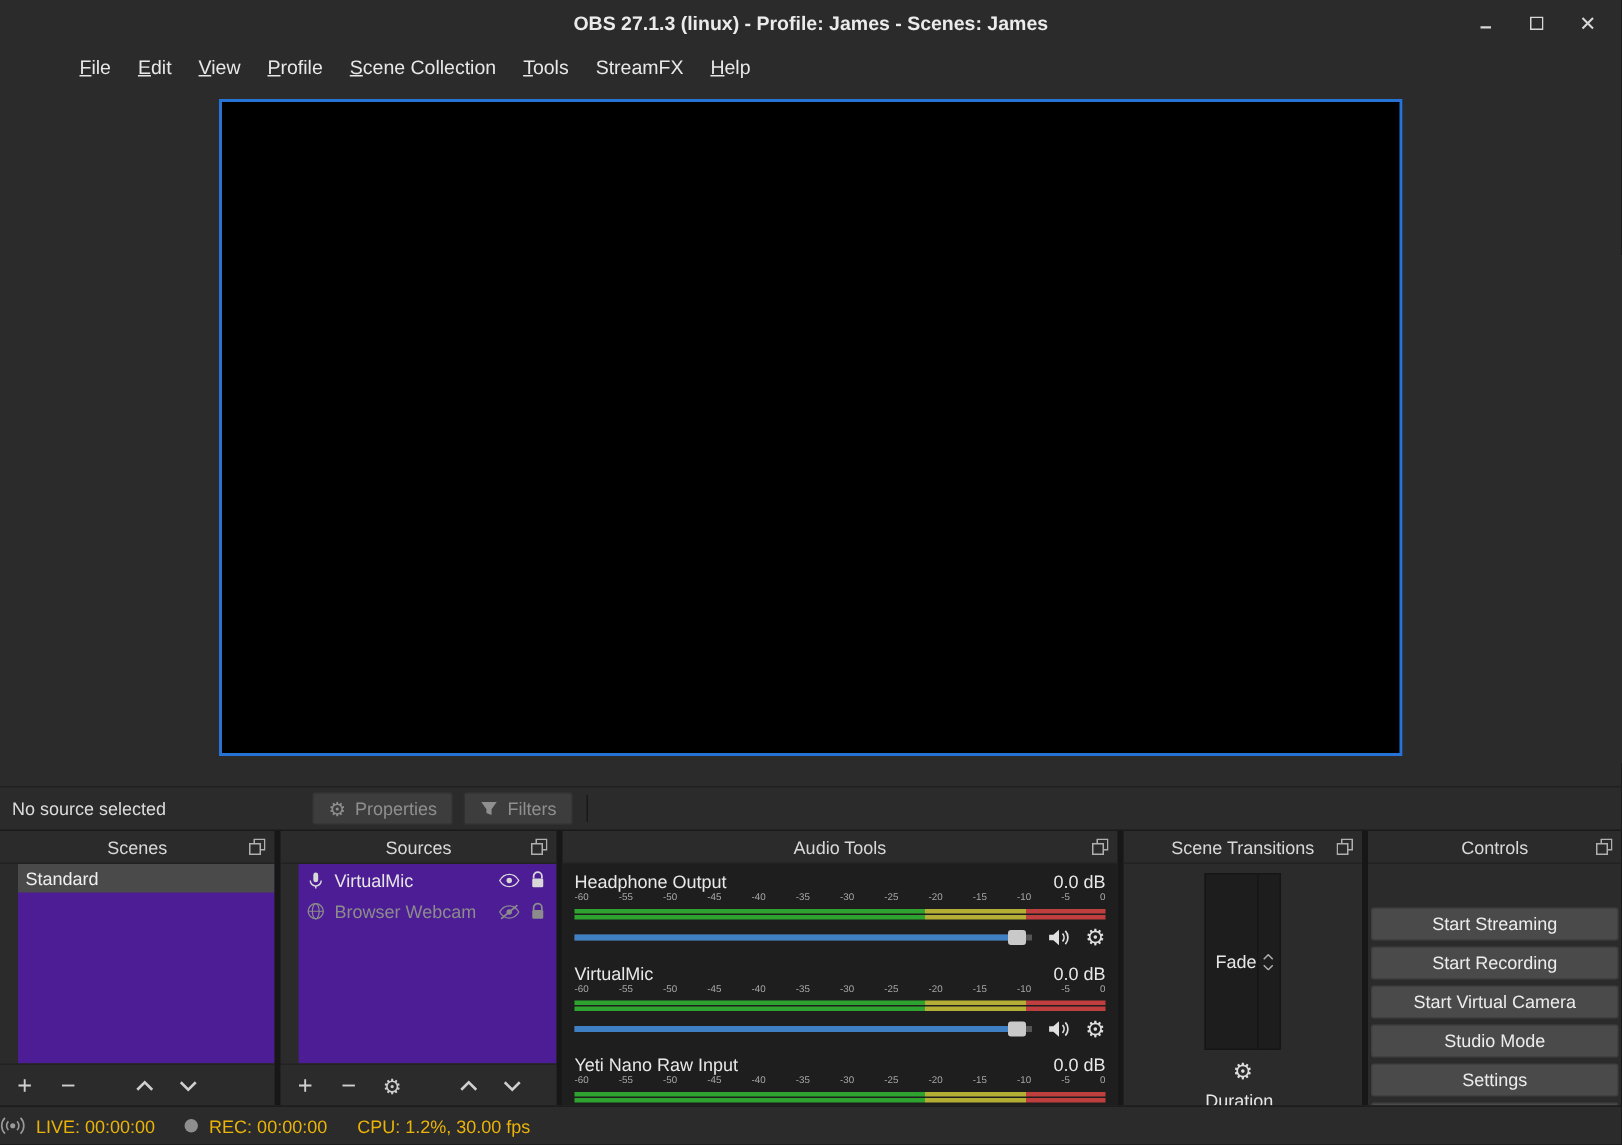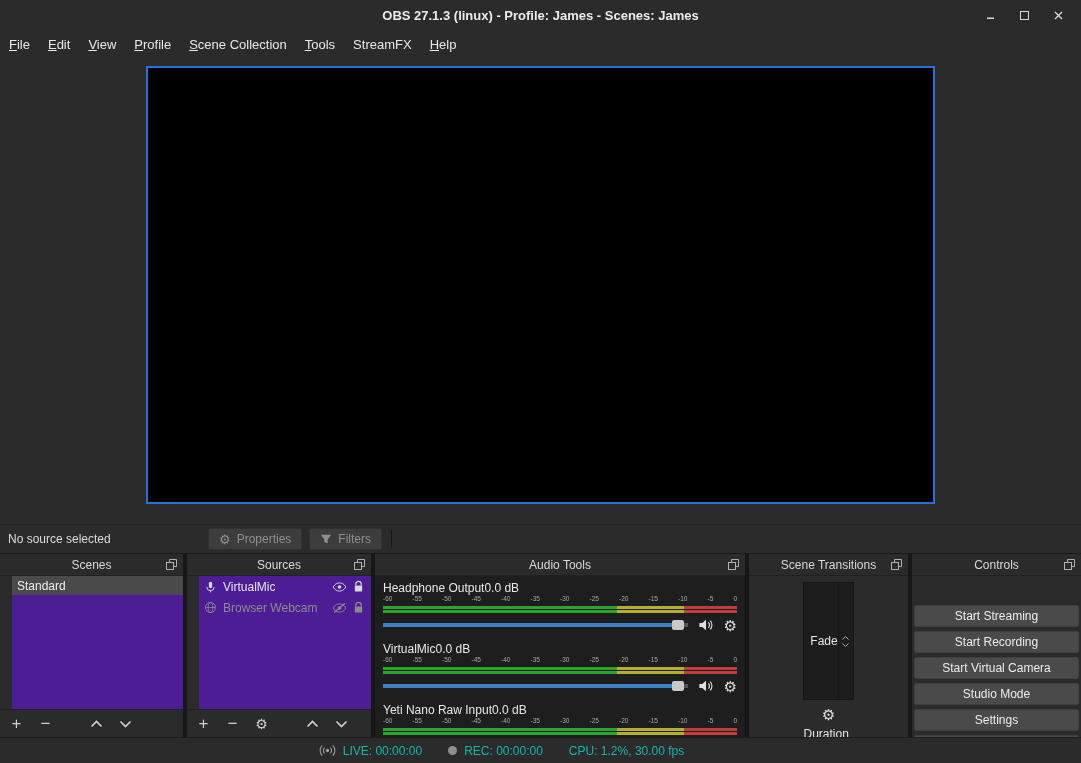--- a/index.html
+++ b/index.html
@@ -9,21 +9,21 @@
   .window { width:1081px; height:763px; background:#2b2b2b; color:#e0e0e0;
             font-size:12px; display:flex; flex-direction:column; overflow:hidden; position:relative; }
 
   
   .titlebar { height:30px; flex:0 0 auto; background:#2b2b2b; display:flex; align-items:center; position:relative; }
   .title { position:absolute; left:0; right:0; text-align:center; font-size:13px; font-weight:bold; color:#ebebeb; }
   .win-controls { margin-left:auto; display:flex; gap:16px; padding-right:14px; z-index:2; }
   .win-btn { width:18px; height:18px; display:flex; align-items:center; justify-content:center; cursor:pointer; }
 
   
-  .menubar { height:28px; flex:0 0 auto; background:#2b2b2b; display:flex; align-items:center; padding-left:0; }
+  .menubar { height:28px; flex:0 0 auto; background:#2b2b2b; display:flex; align-items:center; padding-left:14px;margin-left:30px; }
   .menu-item { display:inline-block; padding:4px 9px; font-size:13px; color:#e8e8e8; cursor:default; }
   .menu-item.mnemonic::first-letter { text-decoration:underline; }
 
   
   .preview-area { flex:1; background:#2b2b2b; overflow:hidden; }
   .canvas { width:789px; height:438px; margin:8px auto 0 auto; background:#000; border:2px solid #2673d5; }
 
   
   .source-toolbar { height:30px; flex:0 0 auto; background:#2b2b2b; display:flex; align-items:center;
                     padding-left:8px; border-top:1px solid #202020; border-bottom:1px solid #1a1a1a; }
@@ -54,21 +54,21 @@
   .panel-toolbar { height:28px; flex:0 0 auto; display:flex; align-items:center; padding:0 9px; gap:14px;
                    border-top:1px solid #222; background:#2b2b2b; }
   .tool-icon { color:#cfcfcf; font-size:17px; line-height:1; cursor:pointer; width:15px; height:17px;
                display:flex; align-items:center; justify-content:center; }
   .tool-icon.gear-sm { font-size:14px; }
   .tb-space { width:8px; }
 
   
   .mixer-body { flex:1; background:#1e1e1e; overflow:hidden; padding-top:2px; }
   .channel { padding:3px 8px 0 8px; margin-bottom:4px; }
-  .ch-head { display:flex; font-size:12px; color:#e8e8e8; height:14px; }
+  .ch-head { display:flex; justify-content:space-between; font-size:12px; color:#e8e8e8; height:14px; }
   .ticks { display:flex; justify-content:space-between; margin-top:1px; height:9px; align-items:flex-start; }
   .tick { font-size:6.5px; color:#a8a8a8; line-height:1; }
   .meter { margin-top:1px; }
   .meter-bar { height:3px; margin-bottom:1px;
     background:linear-gradient(to right,#2fa32f 0%,#2fa32f 66%,#b5ae35 66%,#b5ae35 85%,#bf3e3e 85%,#bf3e3e 100%); }
   .slider-row { display:flex; align-items:center; gap:10px; margin-top:2px; height:20px; }
   .slider { flex:1; position:relative; height:14px; cursor:pointer; }
   .slider-track { position:absolute; left:0; right:0; top:5px; height:4px; background:#555; }
   .slider-fill { height:100%; width:97%; background:#3f7fc4; }
   .slider-handle { position:absolute; top:2px; left:calc(97% - 6px); width:12px; height:10px; background:#c9c9c9; border-radius:2px; }
@@ -86,22 +86,22 @@
   .spinbox { flex:1; height:22px; background:#1d1d1d; border:1px solid #161616; display:flex; align-items:center; }
   .spin-text { flex:1; padding-left:7px; color:#e6e6e6;margin-top:12px; }
 
   
   .controls-body { padding:5px 2px; display:flex; flex-direction:column; gap:4px; }
   .ctl-btn { height:22px; background:#4a4a4a; border:1px solid #404040; border-radius:2px; color:#ececec;
              font-size:12px; font-family:inherit; cursor:pointer; }
 
   
   .statusbar { height:26px; flex:0 0 auto; background:#2b2b2b; border-top:1px solid #1d1d1d;
-               display:flex; align-items:center; justify-content:center; gap:26px; padding-right:78px;
-               color:#14b8a6; font-size:12px; }
+               display:flex; align-items:center; justify-content:flex-start; gap:20px; padding-right:78px;
+               color:#eab308; font-size:12px; }
   .status-item { display:flex; align-items:center; gap:7px; }
   .rec-dot { width:9px; height:9px; border-radius:50%; background:#8e8e8e; display:inline-block; }
 </style>
 </head>
 <body>
 
 <div class="window">
 
   <div class="titlebar">
     <div class="title">OBS 27.1.3 (linux) - Profile: James - Scenes: James</div>

